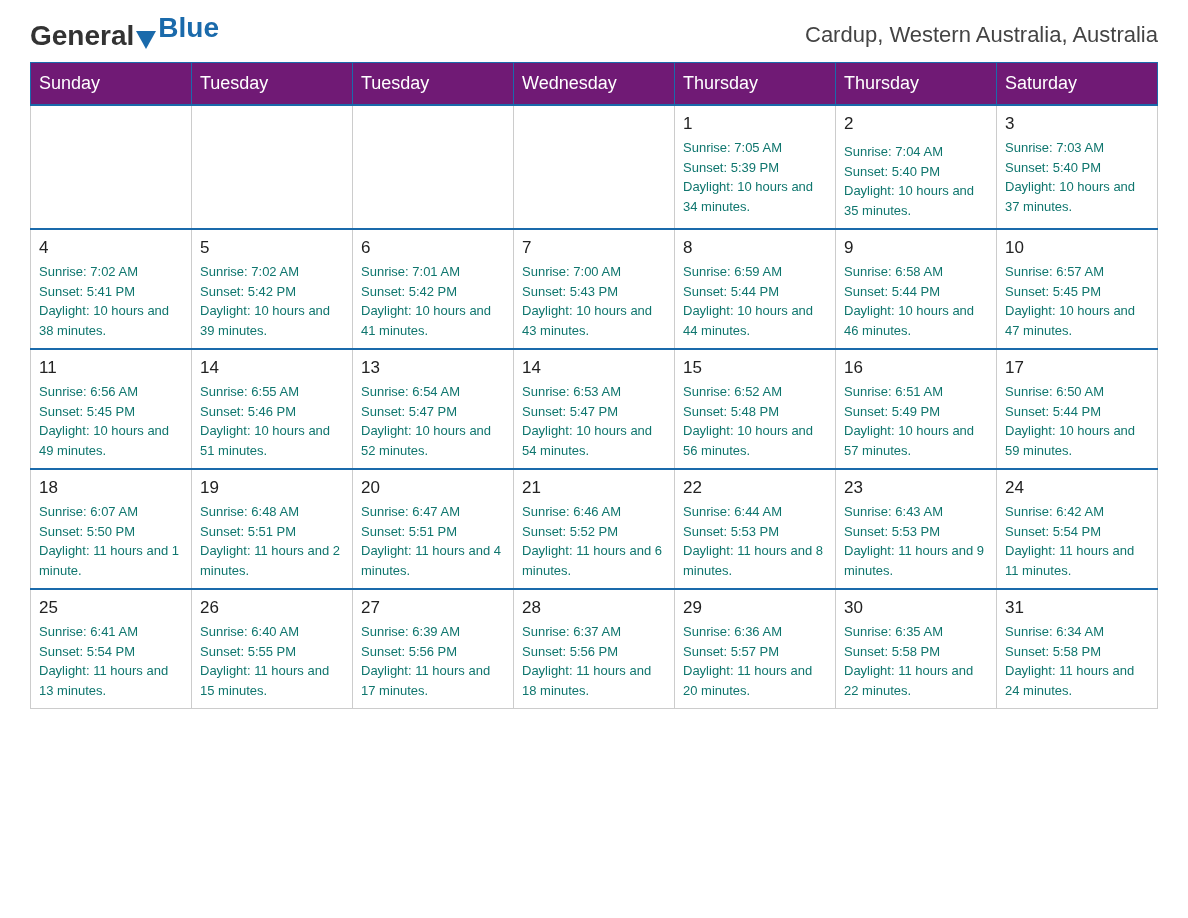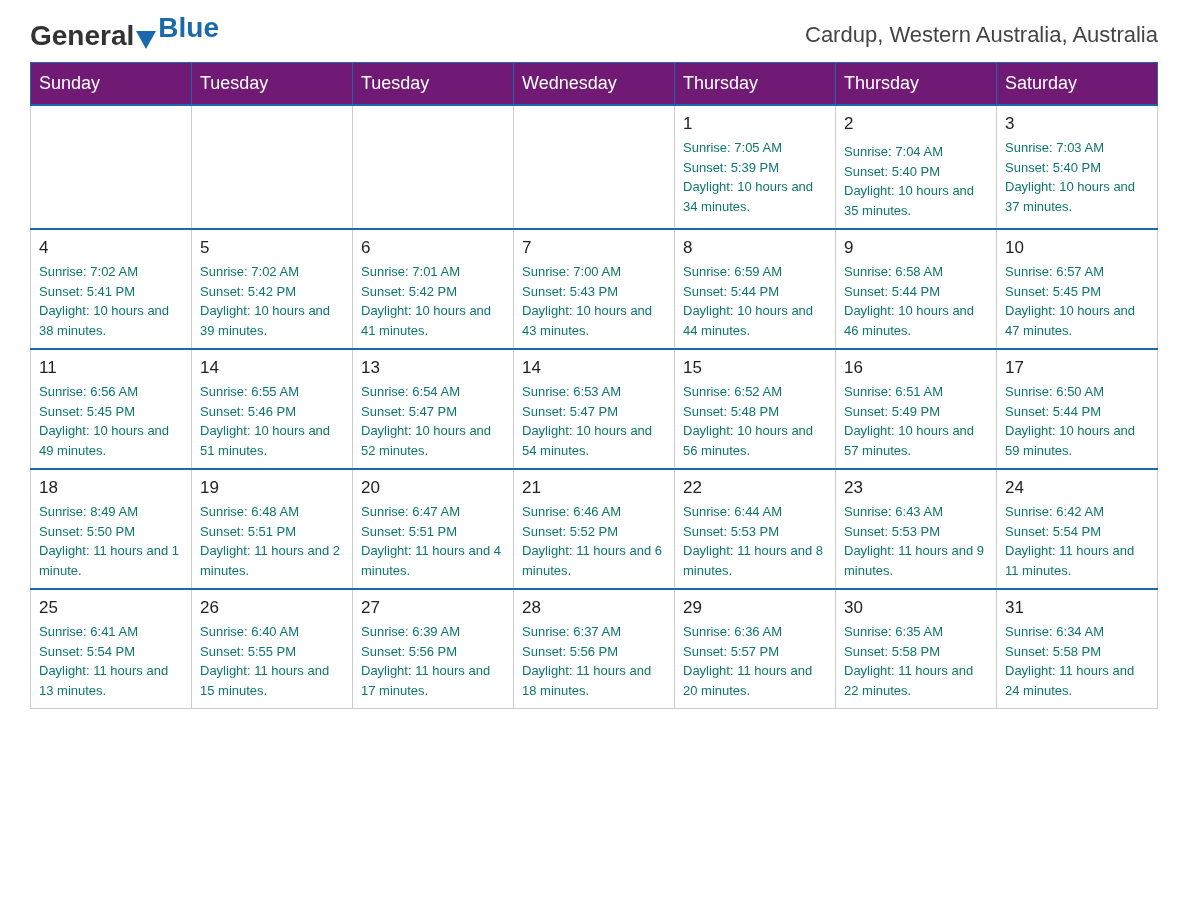--- a/index.html
+++ b/index.html
@@ -219,21 +219,21 @@
         <td>
           <span class="day-num">17</span>
           <div class="day-info" style="white-space: pre-line;">Sunrise: 6:50 AM
 Sunset: 5:44 PM
 Daylight: 10 hours and 59 minutes.</div>
         </td>
       </tr>
       <tr>
         <td>
           <span class="day-num">18</span>
-          <div class="day-info" style="white-space: pre-line;">Sunrise: 8:49 AM
+          <div class="day-info" style="white-space: pre-line;">Sunrise: 6:07 AM
 Sunset: 5:50 PM
 Daylight: 11 hours and 1 minute.</div>
         </td>
         <td>
           <span class="day-num">19</span>
           <div class="day-info" style="white-space: pre-line;">Sunrise: 6:48 AM
 Sunset: 5:51 PM
 Daylight: 11 hours and 2 minutes.</div>
         </td>
         <td>

